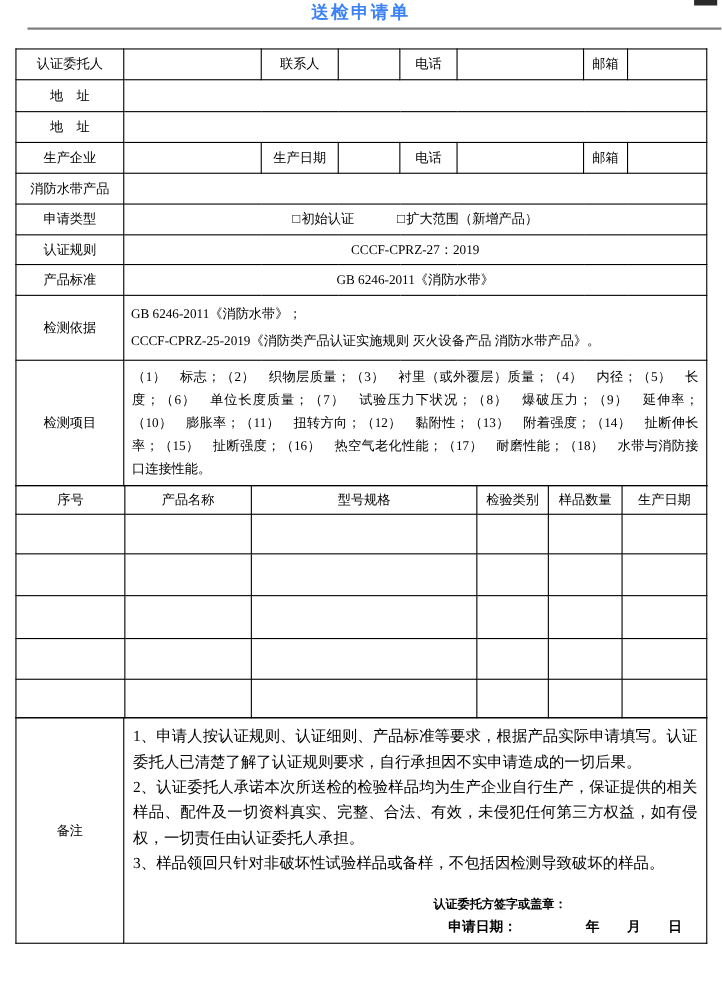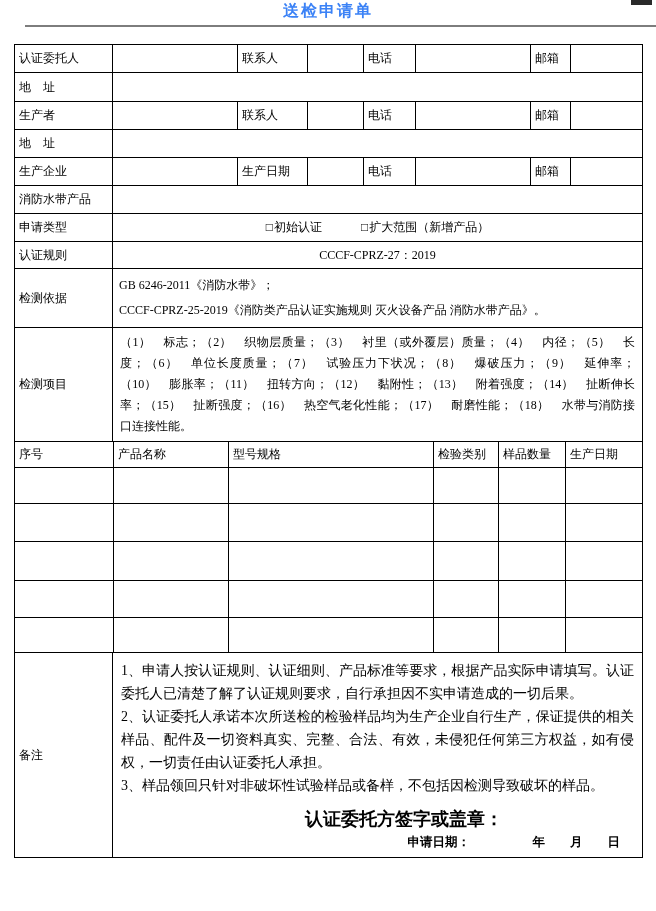--- a/index.html
+++ b/index.html
@@ -20,35 +20,35 @@
     position:absolute;top:0;right:4px;width:21px;height:5px;
     background:#2a2a2a;
   }
   .form-wrap{position:absolute;left:14px;top:44px;width:628px;}
   table{border-collapse:collapse;table-layout:fixed;width:628px;}
   .tbl-b,.tbl-c{margin-top:-1px;}
   td{
     border:1px solid #000;padding:0 4px;font-size:12px;line-height:1.25;
     overflow:hidden;vertical-align:middle;
   }
-  .lbl{}
+  .lbl{text-align:center;}
   .ctr{text-align:center;}
   .basis-cell{padding:4px 6px;vertical-align:middle;}
   .basis-cell div{line-height:25px;}
   .items-cell{
     padding:4px 7px;text-align:justify;line-height:21px;vertical-align:middle;
   }
   .opt-group{white-space:nowrap;}
   .opt{display:inline-block;}
   .opt + .opt{margin-left:36px;}
   .opt .box{margin-right:1px;}
   .remarks-cell{vertical-align:top;position:relative;padding:6px 8px 0 8px;}
   .remarks-cell p{margin:0;line-height:23px;font-size:14px;text-align:justify;}
   .sig-line{
-    position:absolute;bottom:27px;right:139px;font-size:18px;
+    position:absolute;bottom:27px;right:127px;font-size:11px;
     font-weight:bold;white-space:nowrap;
   }
   .date-line{
     position:absolute;bottom:6px;right:22px;font-size:12.5px;
     font-weight:bold;white-space:nowrap;
   }
 </style>
 </head>
 <body>
 
@@ -78,30 +78,20 @@
       <td class="lbl">电话</td>
       <td></td>
       <td class="lbl">邮箱</td>
       <td></td>
     </tr>
     <tr style="height:29px">
       <td class="lbl">地　址</td>
       <td colspan="7"></td>
     </tr>
     <tr style="height:28px">
-      <td class="lbl">生产者</td>
-      <td></td>
-      <td class="lbl">联系人</td>
-      <td></td>
-      <td class="lbl">电话</td>
-      <td></td>
-      <td class="lbl">邮箱</td>
-      <td></td>
-    </tr>
-    <tr style="height:28px">
       <td class="lbl">地　址</td>
       <td colspan="7"></td>
     </tr>
     <tr style="height:28px">
       <td class="lbl">生产企业</td>
       <td></td>
       <td class="lbl">生产日期</td>
       <td></td>
       <td class="lbl">电话</td>
       <td></td>
@@ -117,20 +107,24 @@
       <td colspan="7" class="ctr">
         <span class="opt-group">
           <span class="opt"><span class="box">□</span><span>初始认证</span></span>
           <span class="opt"><span class="box">□</span><span>扩大范围（新增产品）</span></span>
         </span>
       </td>
     </tr>
     <tr style="height:27px">
       <td class="lbl">认证规则</td>
       <td colspan="7" class="ctr">CCCF-CPRZ-27：2019</td>
+    </tr>
+    <tr style="height:28px">
+      <td class="lbl">产品标准</td>
+      <td colspan="7" class="ctr">GB 6246-2011《消防水带》</td>
     </tr>
     <tr style="height:57px">
       <td class="lbl">检测依据</td>
       <td colspan="7" class="basis-cell">
         <div>GB 6246-2011《消防水带》；</div>
         <div>CCCF-CPRZ-25-2019《消防类产品认证实施规则 灭火设备产品 消防水带产品》。</div>
       </td>
     </tr>
     <tr style="height:106px">
       <td class="lbl">检测项目</td>

